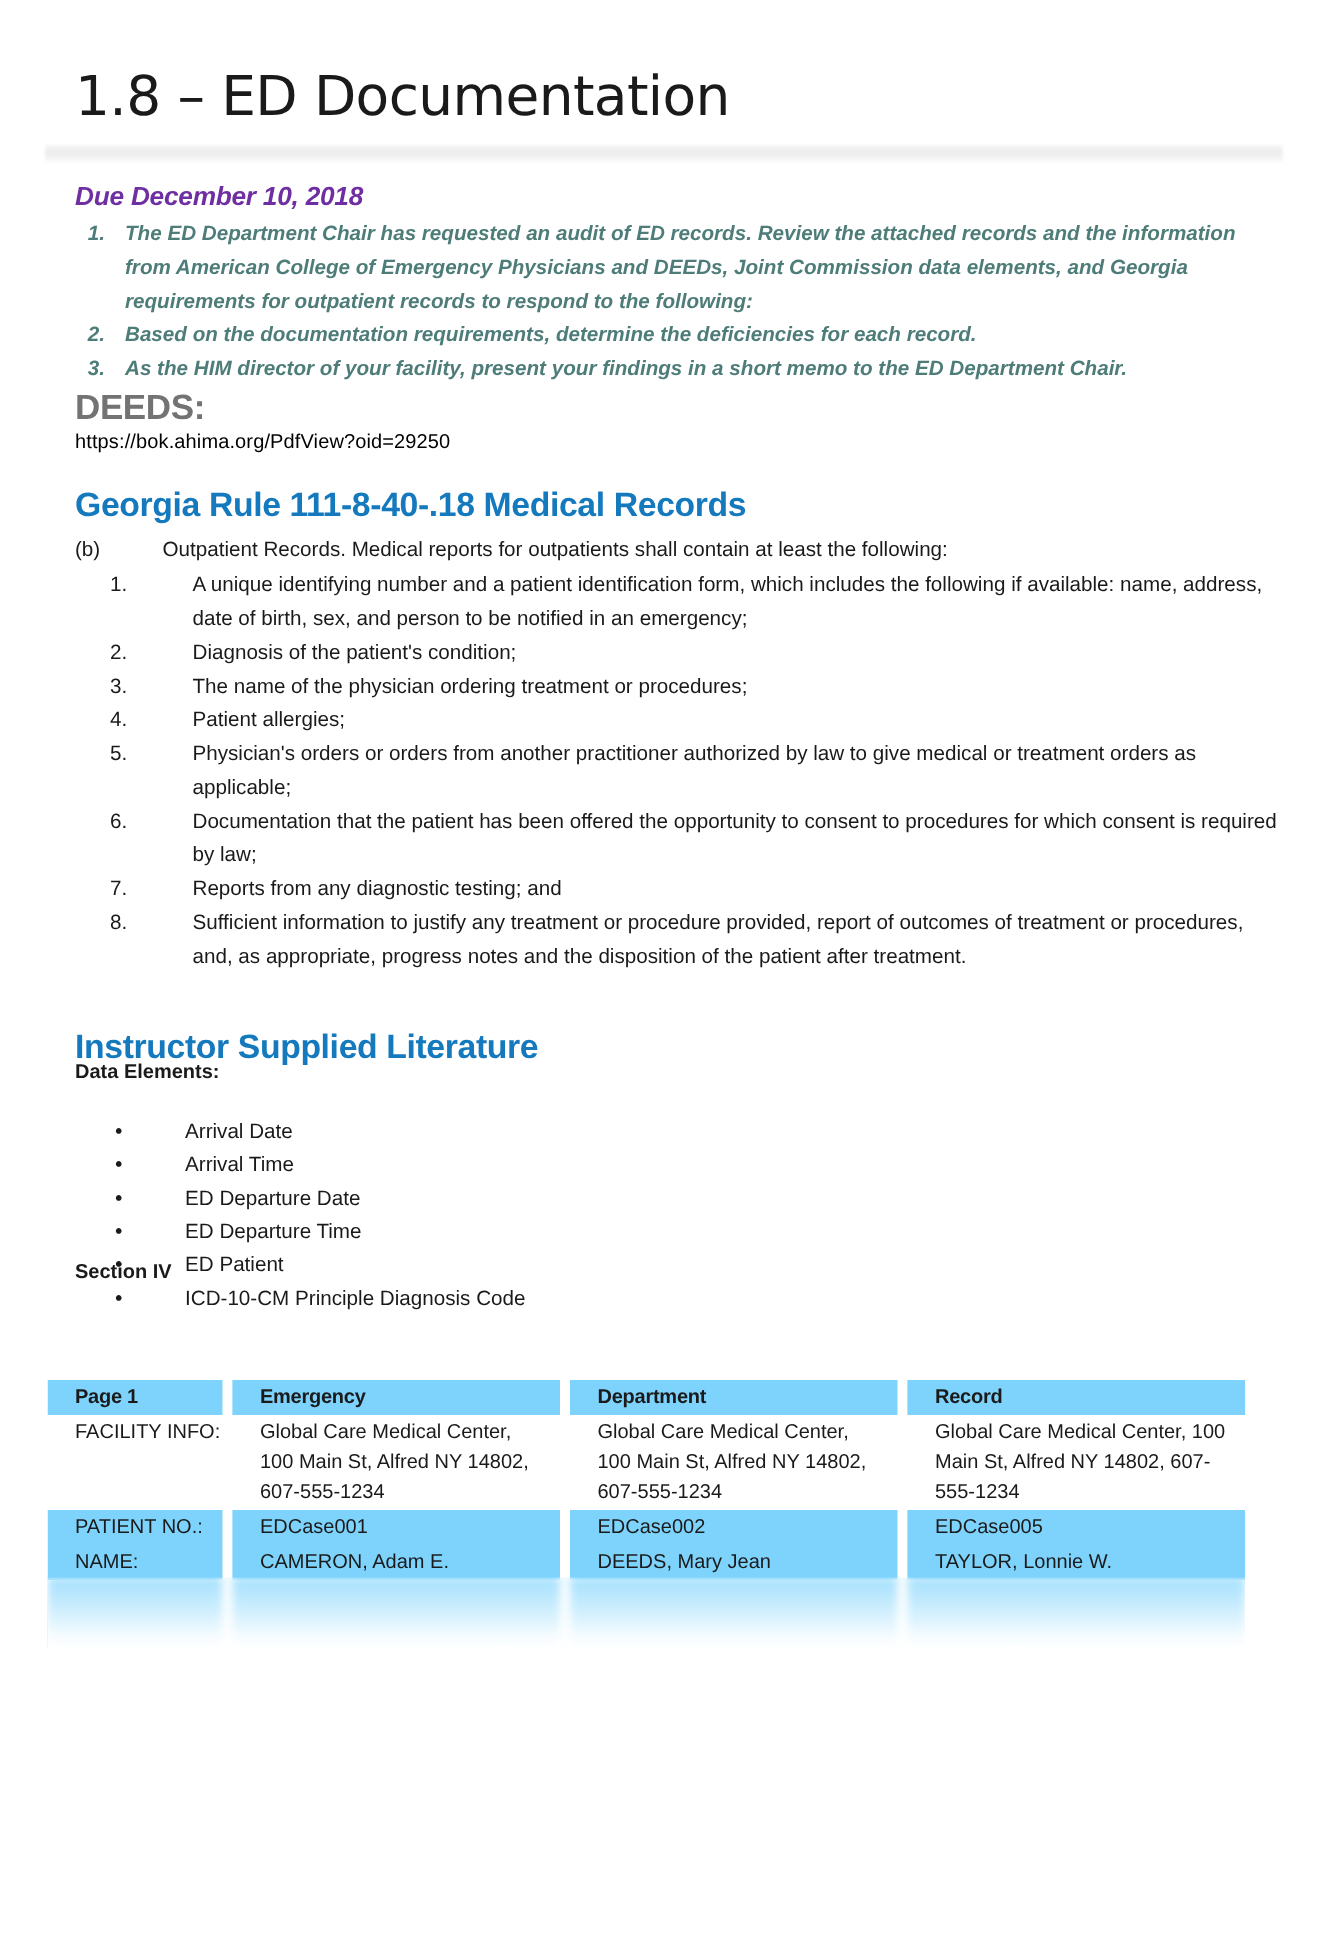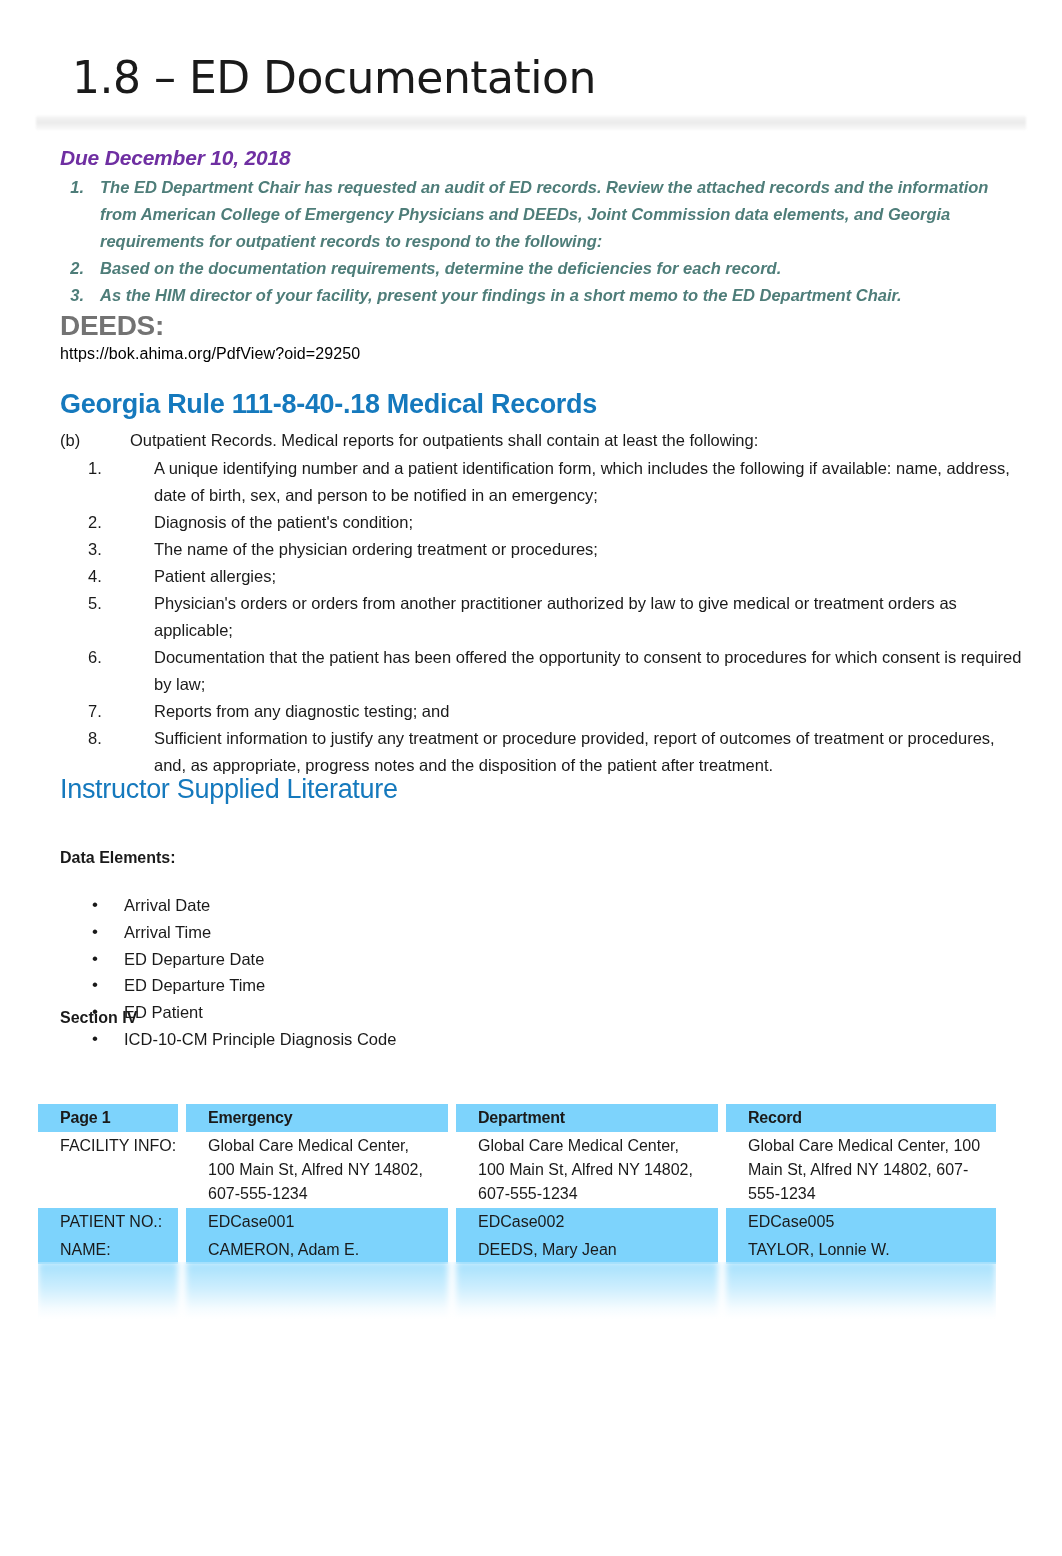--- a/index.html
+++ b/index.html
@@ -28,21 +28,20 @@
   .doc-title {
     position: absolute;
     left: 60px;
     top: 52px;
     font-size: 44px;
     font-weight: 400;
     letter-spacing: -0.5px;
     color: #1a1a1a;
     font-family: "DejaVu Sans", sans-serif;
     white-space: nowrap;
-    margin-left: 12px;
   }
   .title-rule {
     position: absolute;
     left: 36px;
     top: 116px;
     width: 990px;
     height: 14px;
     background: linear-gradient(to bottom,
         rgba(246,246,246,1) 0%,
         rgba(235,235,235,1) 45%,
@@ -148,23 +147,23 @@
     flex: none;
     padding-right: 6px;
     box-sizing: border-box;
   }
   .ga-text { flex: 1; }
 
   
   .h-instructor {
     position: absolute;
     left: 60px;
-    top: 774px;
+    top: 822px;
     font-size: 27px;
-    font-weight: normal;
+    font-weight: bold;
     color: #1579bd;
     letter-spacing: -0.3px;
   }
   .data-elements-label {
     position: absolute;
     left: 60px;
     top: 849px;
     font-size: 16px;
     font-weight: bold;
     color: #1a1a1a;
@@ -181,21 +180,21 @@
     font-size: 16.5px;
     line-height: 26.8px;
     color: #1a1a1a;
   }
   .bullet-dot {
     width: 32px;
     flex: none;
     font-size: 17px;
     line-height: 26.8px;
   }
-  .bullet-text { flex: 1; }
+  .bullet-text { flex: 1; margin-left: 24px; }
 
   
   .section-label {
     position: absolute;
     left: 60px;
     top: 1009px;
     font-size: 16px;
     font-weight: bold;
     color: #1a1a1a;
   }

